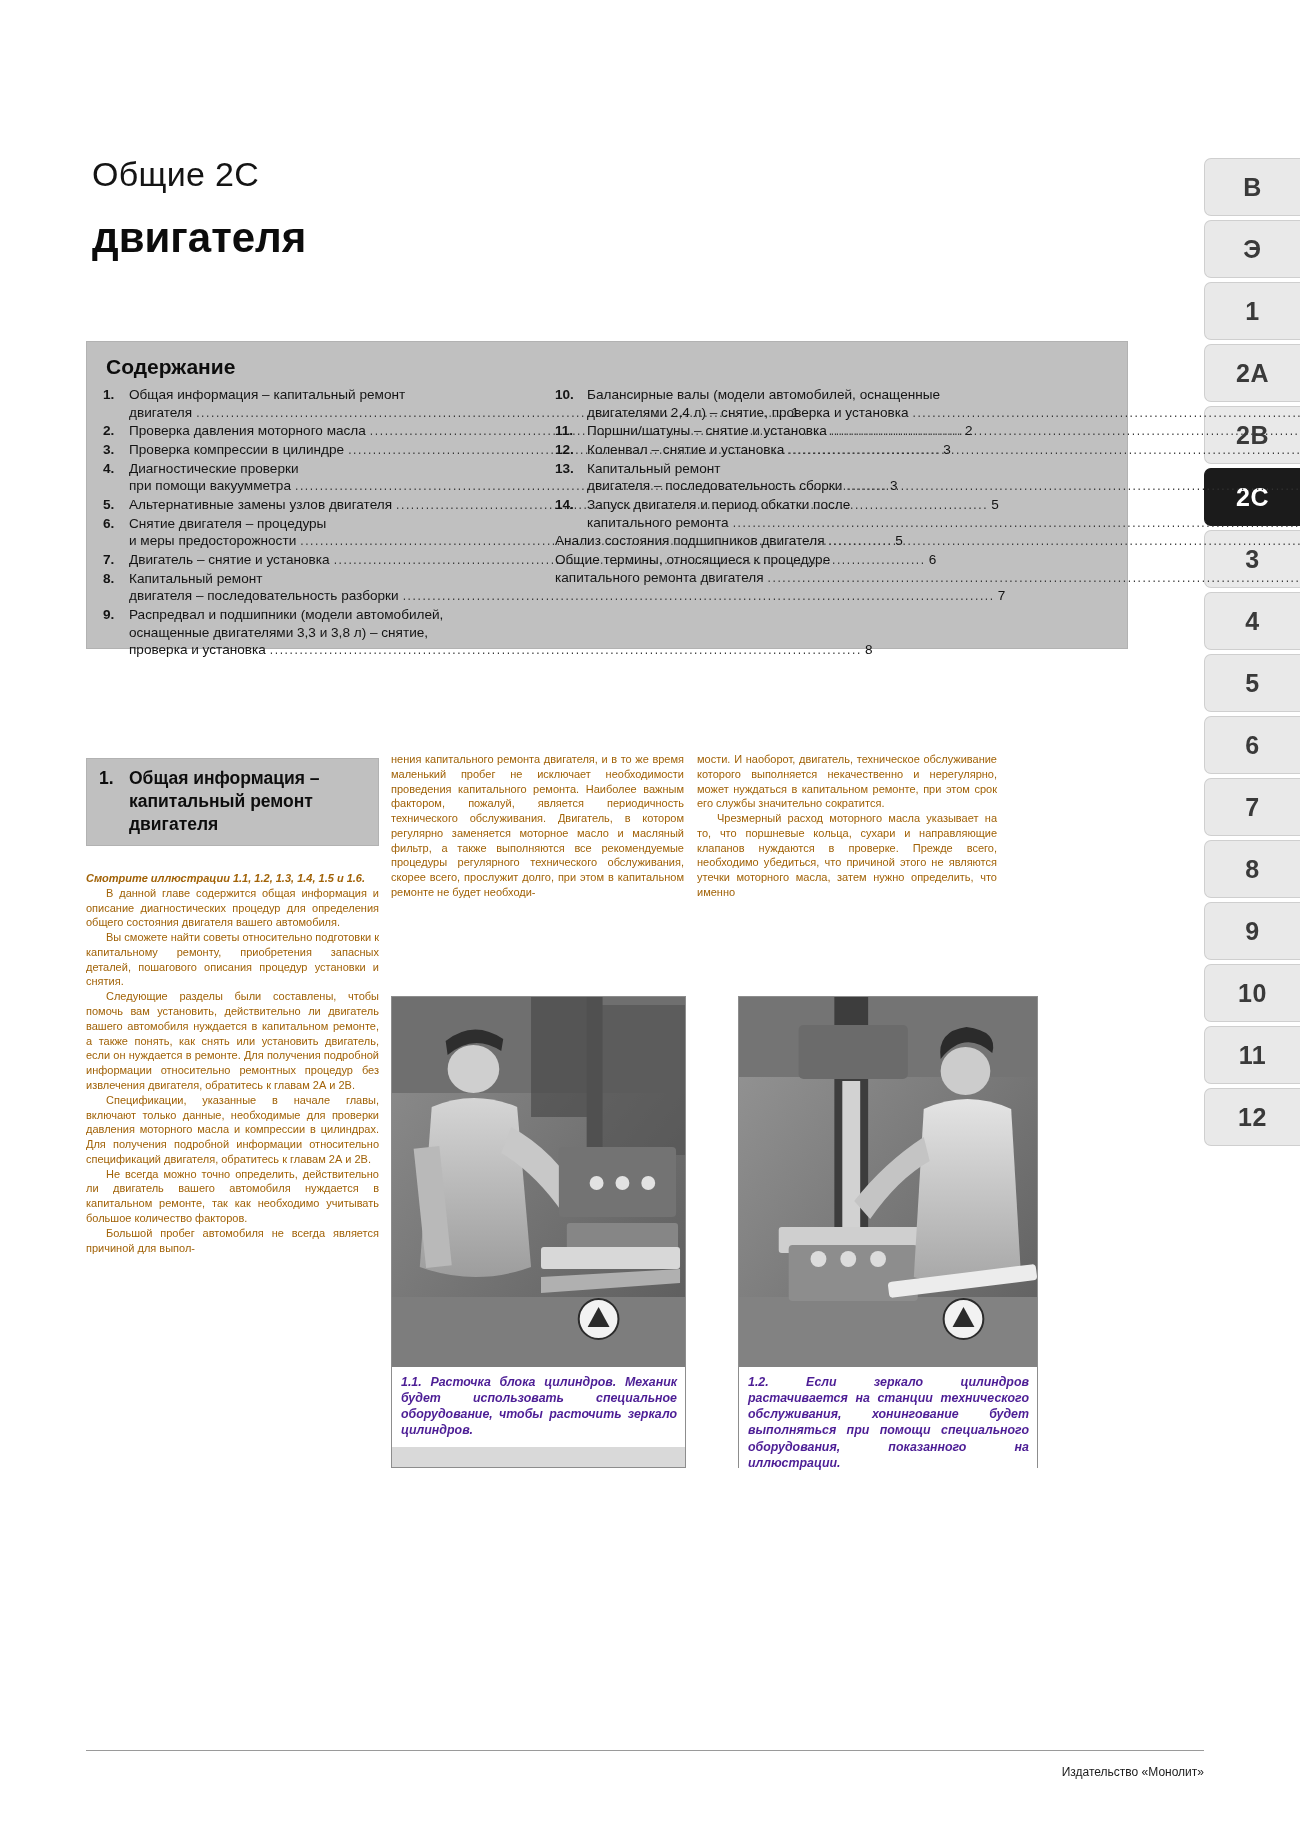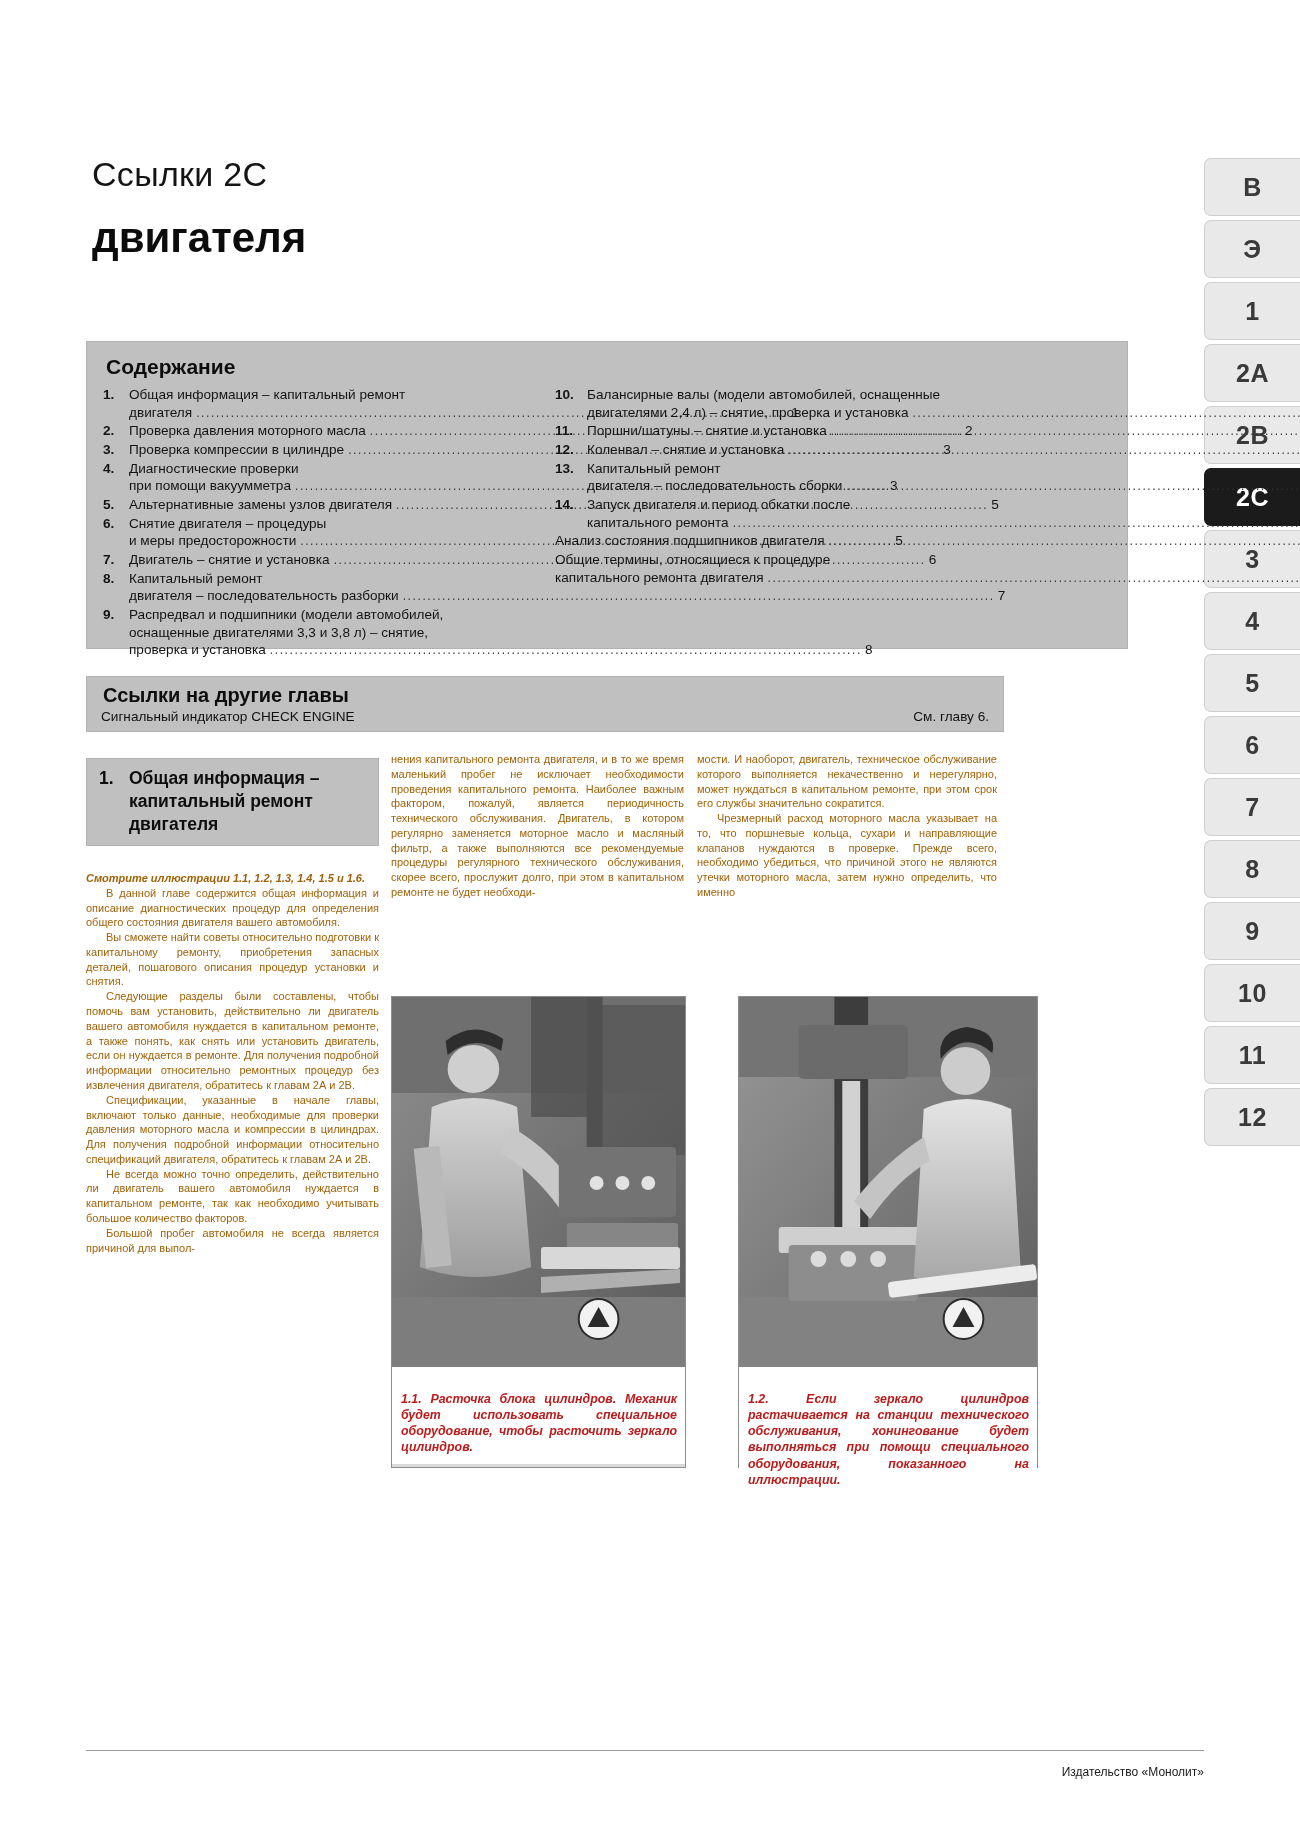--- a/index.html
+++ b/index.html
@@ -93,23 +93,23 @@
   #col1 { left:86px; top:855px; width:293px;margin-top:16px; }
   #col2 { left:391px; top:752px; width:293px; }
   #col3 { left:697px; top:752px; width:300px; }
 
   
   .fig { position:absolute; border:1px solid #8d8d8d; background:#d9d9d9; }
   #fig1 { left:391px; top:996px; width:295px; height:472px; }
   #fig2 { left:697px; top:996px; width:300px; height:472px;margin-left:41px; }
   .photo { position:relative; width:100%; height:370px; overflow:hidden; background:#9a9a9a; }
   .cap {
-    padding:24px 8px 8px 9px;
+    padding:7px 8px 8px 9px;
     font-size:12.4px; line-height:1.30; font-style:italic; font-weight:bold;
-    color:#b91c1c; text-align:justify; background:#ffffff;
+    color:#4c1d95; text-align:justify; background:#ffffff;
   }
   .cap .cn { font-style:italic; font-weight:bold; }
 
   
   .footer {
     position:absolute; right:96px; bottom:60px;
     font-size:12px; color:#1b1b1b;
   }
   .footrule {
     position:absolute; left:86px; right:96px; bottom:88px;
@@ -133,21 +133,21 @@
       <div class="tab">5</div>
       <div class="tab">6</div>
       <div class="tab">7</div>
       <div class="tab">8</div>
       <div class="tab">9</div>
       <div class="tab">10</div>
       <div class="tab">11</div>
       <div class="tab">12</div>
     </div>
 
-  <div class="chapter-label">Ссылки 2С</div>
+  <div class="chapter-label">Общие 2С</div>
   <div class="chapter-title">
     <div class="l2">двигателя</div>
   </div>
 
   <div class="panel" id="toc-panel">
     <div class="panel-head">Содержание</div>
     <div class="toc-cols">
       <div class="toc-col" id="toc-left">
           <div class="toc-item">
             <span class="toc-num">1.</span>
@@ -309,28 +309,20 @@
               <div class="toc-line">
                 <span class="toc-txt">капитального ремонта двигателя</span>
                 <span class="dots">........................................................................................................................</span>
               </div>
             </div>
           </div>
         </div>
     </div>
   </div>
 
-  <div class="panel" id="ref-panel">
-    <div class="panel-head">Ссылки на другие главы</div>
-    <div class="ref-line">
-      <span class="toc-txt">Сигнальный индикатор CHECK ENGINE</span>
-      <span class="dots"></span>
-      <span class="toc-pg">См. главу 6.</span>
-    </div>
-  </div>
 
   <div class="panel" id="sec1-panel">
     <div class="sec1">
       <span class="n">1.</span>
       <span>
         <span>Общая информация –</span><br>
         <span>капитальный ремонт</span><br>
         <span>двигателя</span>
       </span>
     </div>

